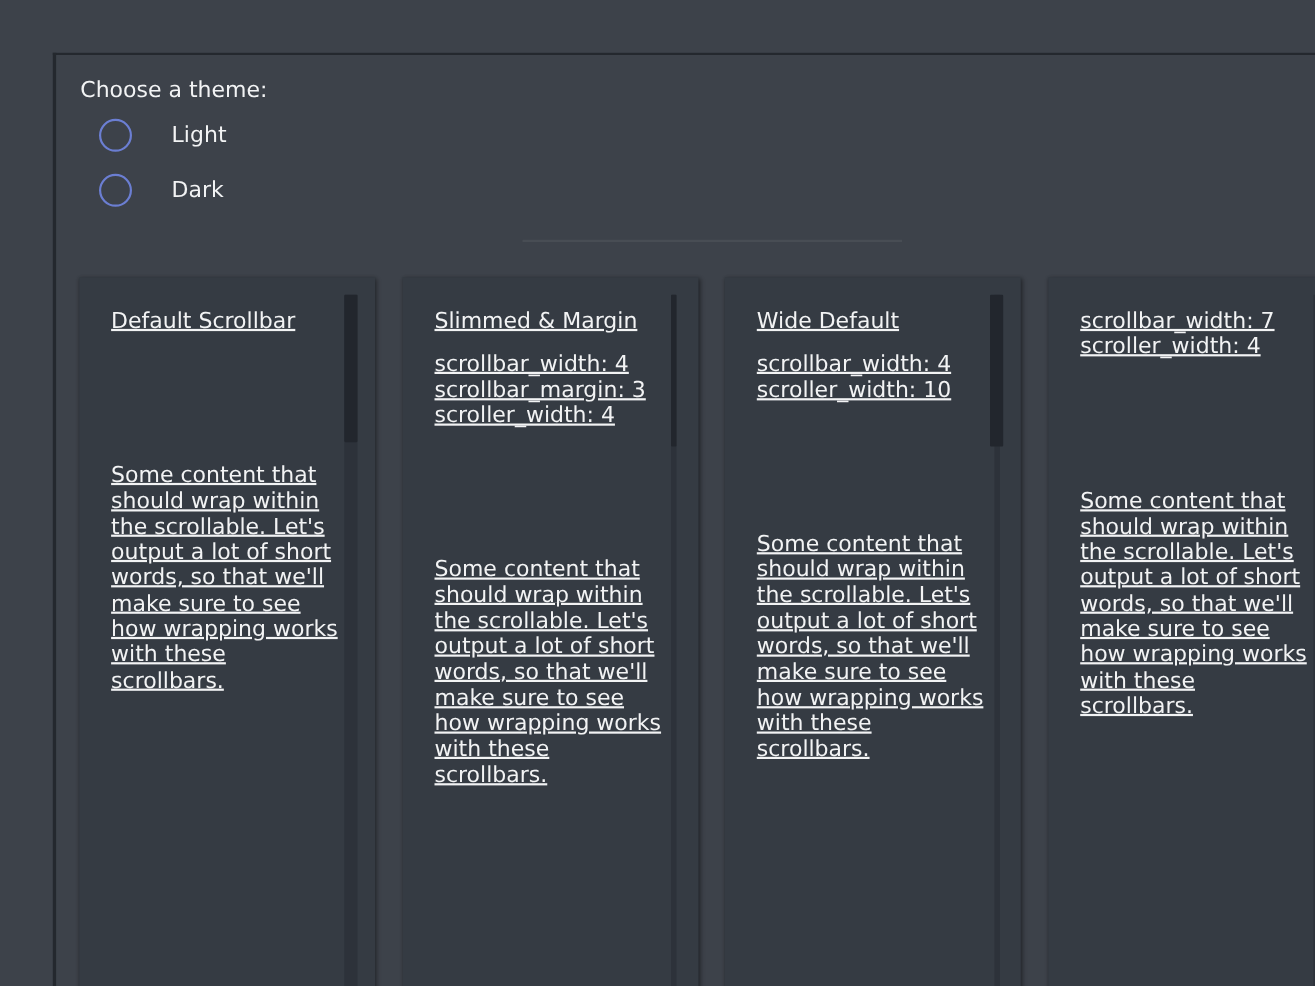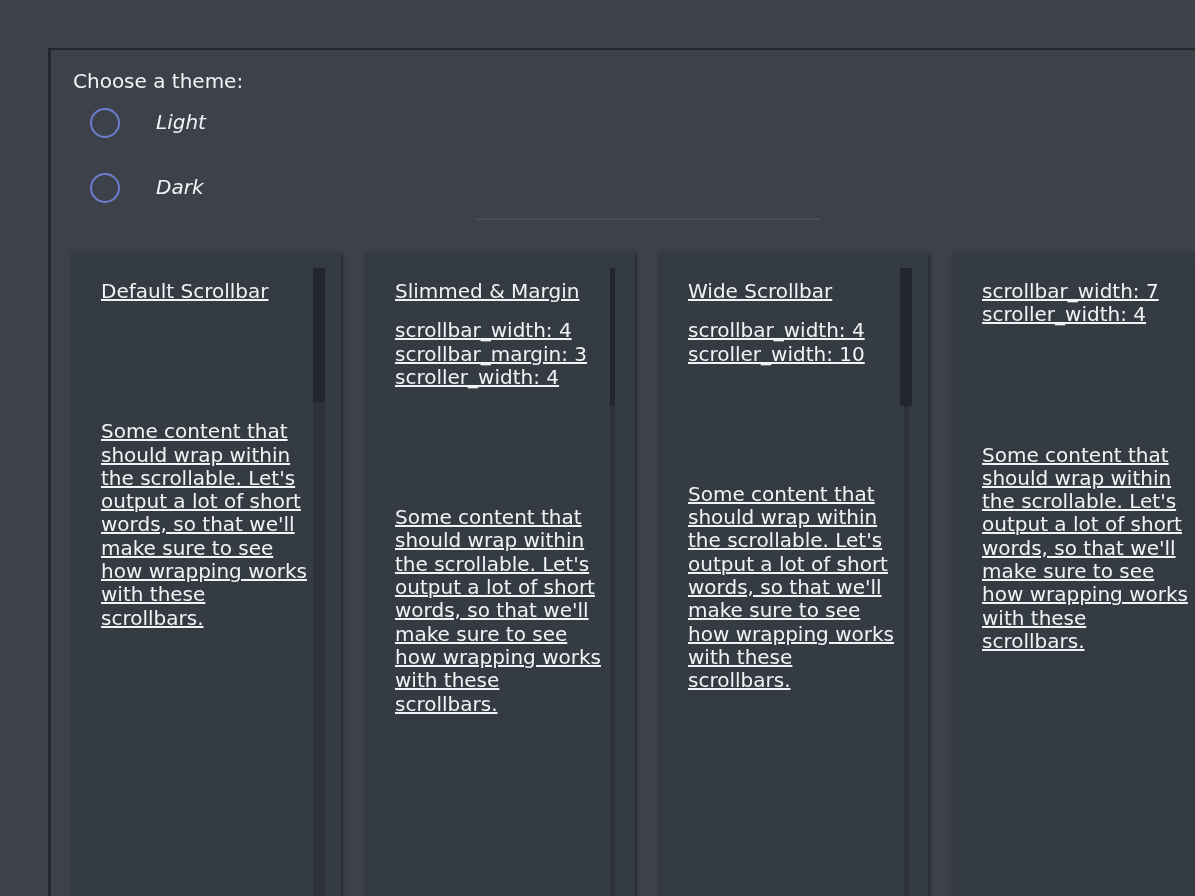--- a/index.html
+++ b/index.html
@@ -23,29 +23,29 @@
   .edge-left { position:absolute; left:0; top:0; width:3px; height:100%; background:var(--edge); z-index:50; }
   .edge-top  { position:absolute; left:0; top:0; width:100%; height:2px; background:var(--edge); z-index:50; }
 
   
   .theme-label {
     position:absolute; left:25px; top:22px;
     font-size:20px; line-height:23.3px;
   }
   .radio-row { position:absolute; left:26px; height:30px; display:flex; align-items:center; cursor:pointer; }
   .radio-row.light { top:60px; }
-  .radio-row.dark  { top:125px; }
+  .radio-row.dark  { top:110px; }
   .radio-circle {
     width:30px; height:30px; border-radius:50%;
     border:2.5px solid var(--accent);
     display:flex; align-items:center; justify-content:center;
     flex:0 0 30px;
   }
   .radio-dot { width:15px; height:15px; border-radius:50%; background:var(--accent); }
-  .radio-row .lbl { margin-left:20px; font-size:20px; line-height:23.3px;font-style:italic; }
+  .radio-row .lbl { margin-left:20px; font-size:20px; line-height:23.3px; }
 
   .divider { position:absolute; top:170px; left:427px; width:345px; height:2px; background:var(--divider); }
 
   
   .panel {
     position:absolute; top:204px; width:269px; height:668px;
     background:var(--card-bg);
     box-shadow:2px 2px 4px rgba(0,0,0,0.30), 0 1px 3px rgba(0,0,0,0.25);
     padding:12px 16px 0 13px;
     overflow:hidden;
@@ -110,21 +110,21 @@
   <div class="panel-text">Slimmed &amp; Margin</div>
   <div class="panel-text panel-config">scrollbar_width: 4
 scrollbar_margin: 3
 scroller_width: 4</div>
   <div class="panel-text panel-content">Some content that should wrap within the scrollable. Let's output a lot of short words, so that we'll make sure to see how wrapping works with these scrollbars.</div>
   <div class="rail"></div>
   <div class="thumb"></div>
 </div>
 
 <div class="panel p3">
-  <div class="panel-text">Wide Scrollbar</div>
+  <div class="panel-text">Wide Default</div>
   <div class="panel-text panel-config">scrollbar_width: 4
 scroller_width: 10</div>
   <div class="panel-text panel-content">Some content that should wrap within the scrollable. Let's output a lot of short words, so that we'll make sure to see how wrapping works with these scrollbars.</div>
   <div class="rail"></div>
   <div class="thumb"></div>
 </div>
 
 <div class="panel p4">
   <div class="panel-text panel-config">scrollbar_width: 7
 scroller_width: 4</div>

